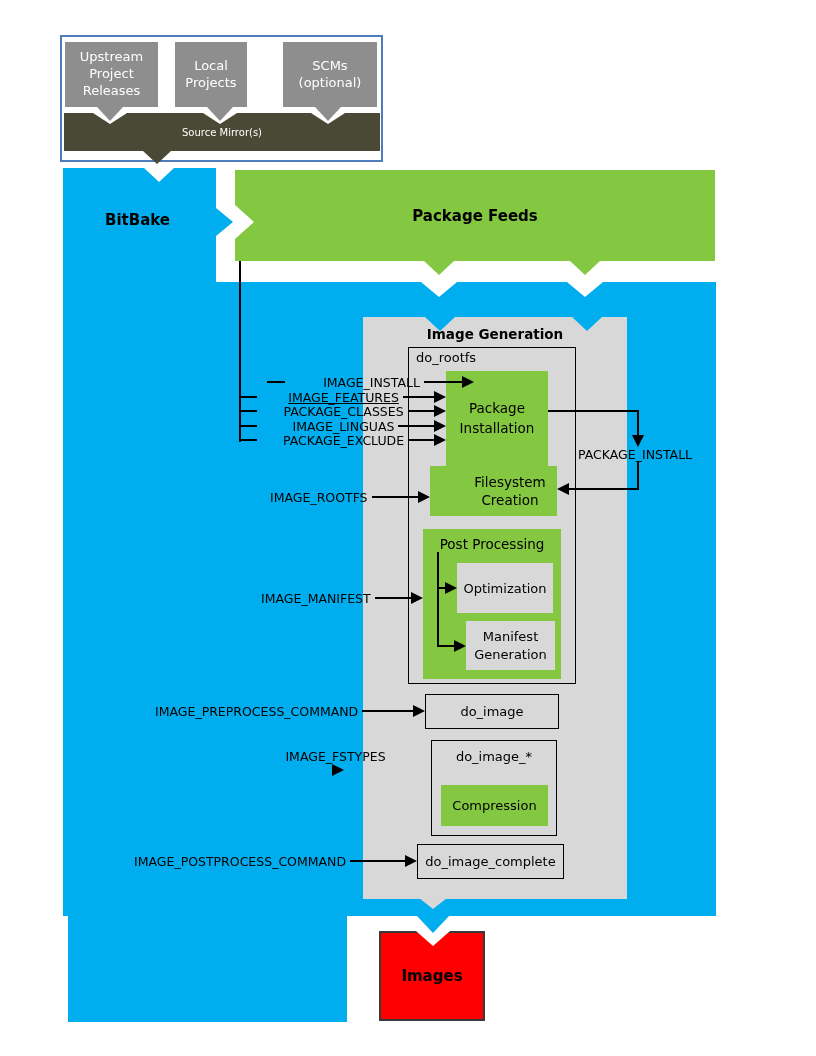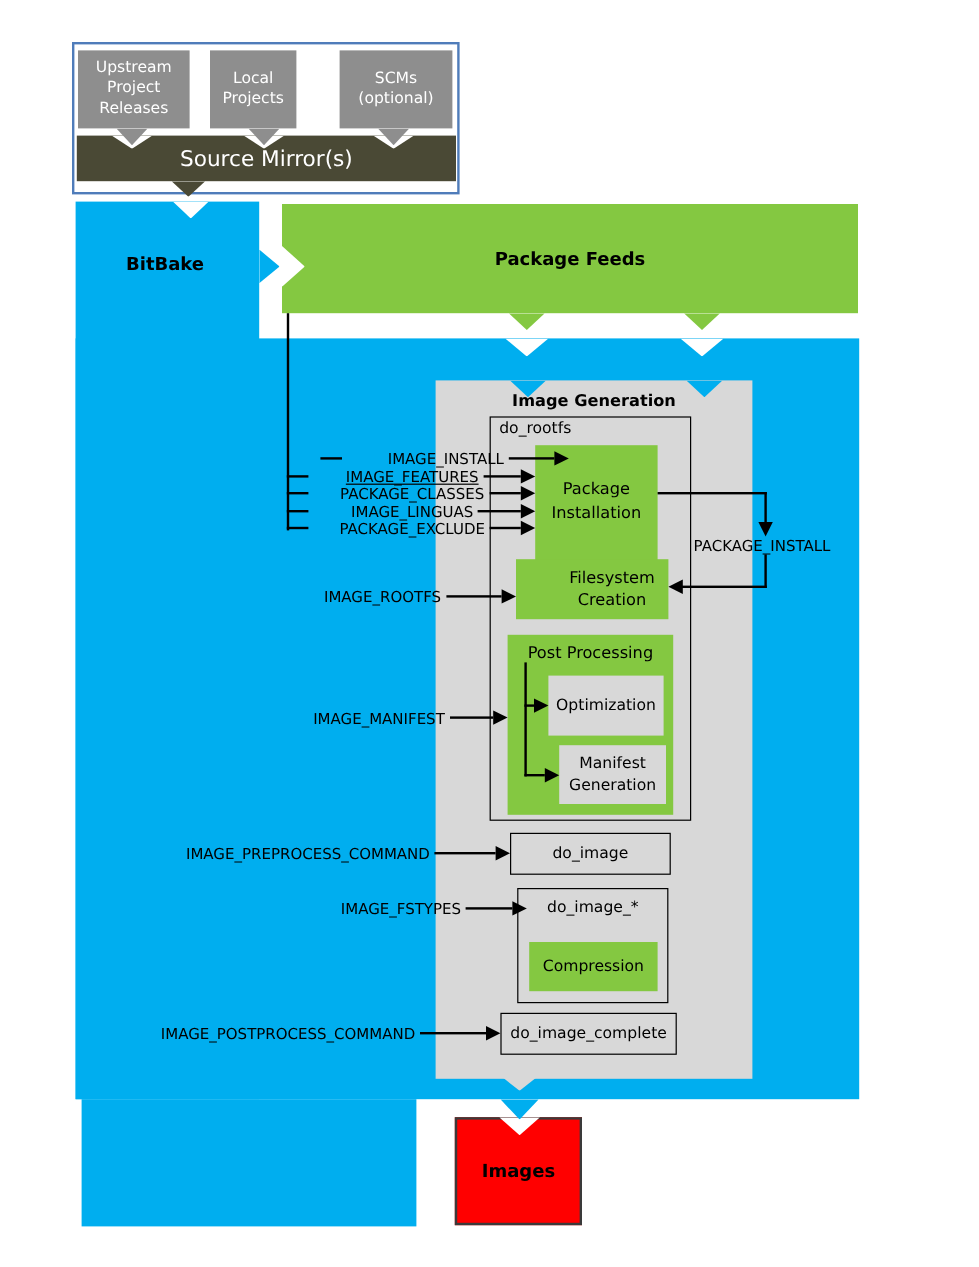--- a/index.html
+++ b/index.html
@@ -46,21 +46,21 @@
 
   <div class="abs ol" style="left:64px;top:113px;width:316px;height:38px;"></div>
 
   <div class="abs wh tri-d" style="left:93px;top:113px;width:34px;height:11px;"></div>
   <div class="abs wh tri-d" style="left:203px;top:113px;width:34px;height:11px;"></div>
   <div class="abs wh tri-d" style="left:311px;top:113px;width:34px;height:11px;"></div>
 
   <div class="abs gd tri-d" style="left:97px;top:107px;width:26px;height:14px;"></div>
   <div class="abs gd tri-d" style="left:207px;top:107px;width:26px;height:14px;"></div>
   <div class="abs gd tri-d" style="left:315px;top:107px;width:26px;height:14px;"></div>
-  <div class="abs ctr" style="left:64px;top:113px;width:316px;height:38px;color:#fff;font-size:18px;">Source Mirror(s)</div>
+  <div class="abs ctr" style="left:64px;top:113px;width:316px;height:38px;color:#fff;font-size:10px;">Source Mirror(s)</div>
 
   <div class="abs ol tri-d" style="left:143px;top:151px;width:28px;height:13px;"></div>
 
   <div class="abs cy" style="left:63px;top:168px;width:153px;height:748px;"></div>
   <div class="abs cy" style="left:63px;top:282px;width:653px;height:634px;"></div>
   <div class="abs cy" style="left:68px;top:916px;width:279px;height:106px;"></div>
 
   <div class="abs wh tri-d" style="left:144px;top:168px;width:30px;height:14px;"></div>
   <div class="abs b" style="left:105px;top:211px;font-size:15px;">BitBake</div>
 
@@ -165,21 +165,21 @@
   <div class="abs obox ctr" style="left:425px;top:694px;width:134px;height:35px;font-size:13px;">do_image</div>
   <div class="row" style="left:155px;top:703px;width:270px;">
     <div class="lbl">IMAGE_PREPROCESS_COMMAND</div>
     <div class="ln"></div>
       <div class="ah-r"></div>
   </div>
 
   <div class="abs obox" style="left:431px;top:740px;width:126px;height:96px;"></div>
   <div class="abs ctr" style="left:431px;top:748px;width:126px;height:16px;font-size:13px;">do_image_*</div>
   <div class="abs gr ctr" style="left:441px;top:785px;width:107px;height:41px;font-size:13px;">Compression</div>
-  <div class="row" style="left:284px;top:749px;width:155px;">
+  <div class="row" style="left:260px;top:749px;width:155px;flex-direction:column;">
     <div class="lbl">IMAGE_FSTYPES</div>
     <div class="ln"></div>
       <div class="ah-r"></div>
   </div>
 
   <div class="abs obox ctr" style="left:417px;top:844px;width:147px;height:35px;font-size:13px;">do_image_complete</div>
   <div class="row" style="left:134px;top:853px;width:283px;">
     <div class="lbl">IMAGE_POSTPROCESS_COMMAND</div>
     <div class="ln"></div>
       <div class="ah-r"></div>

